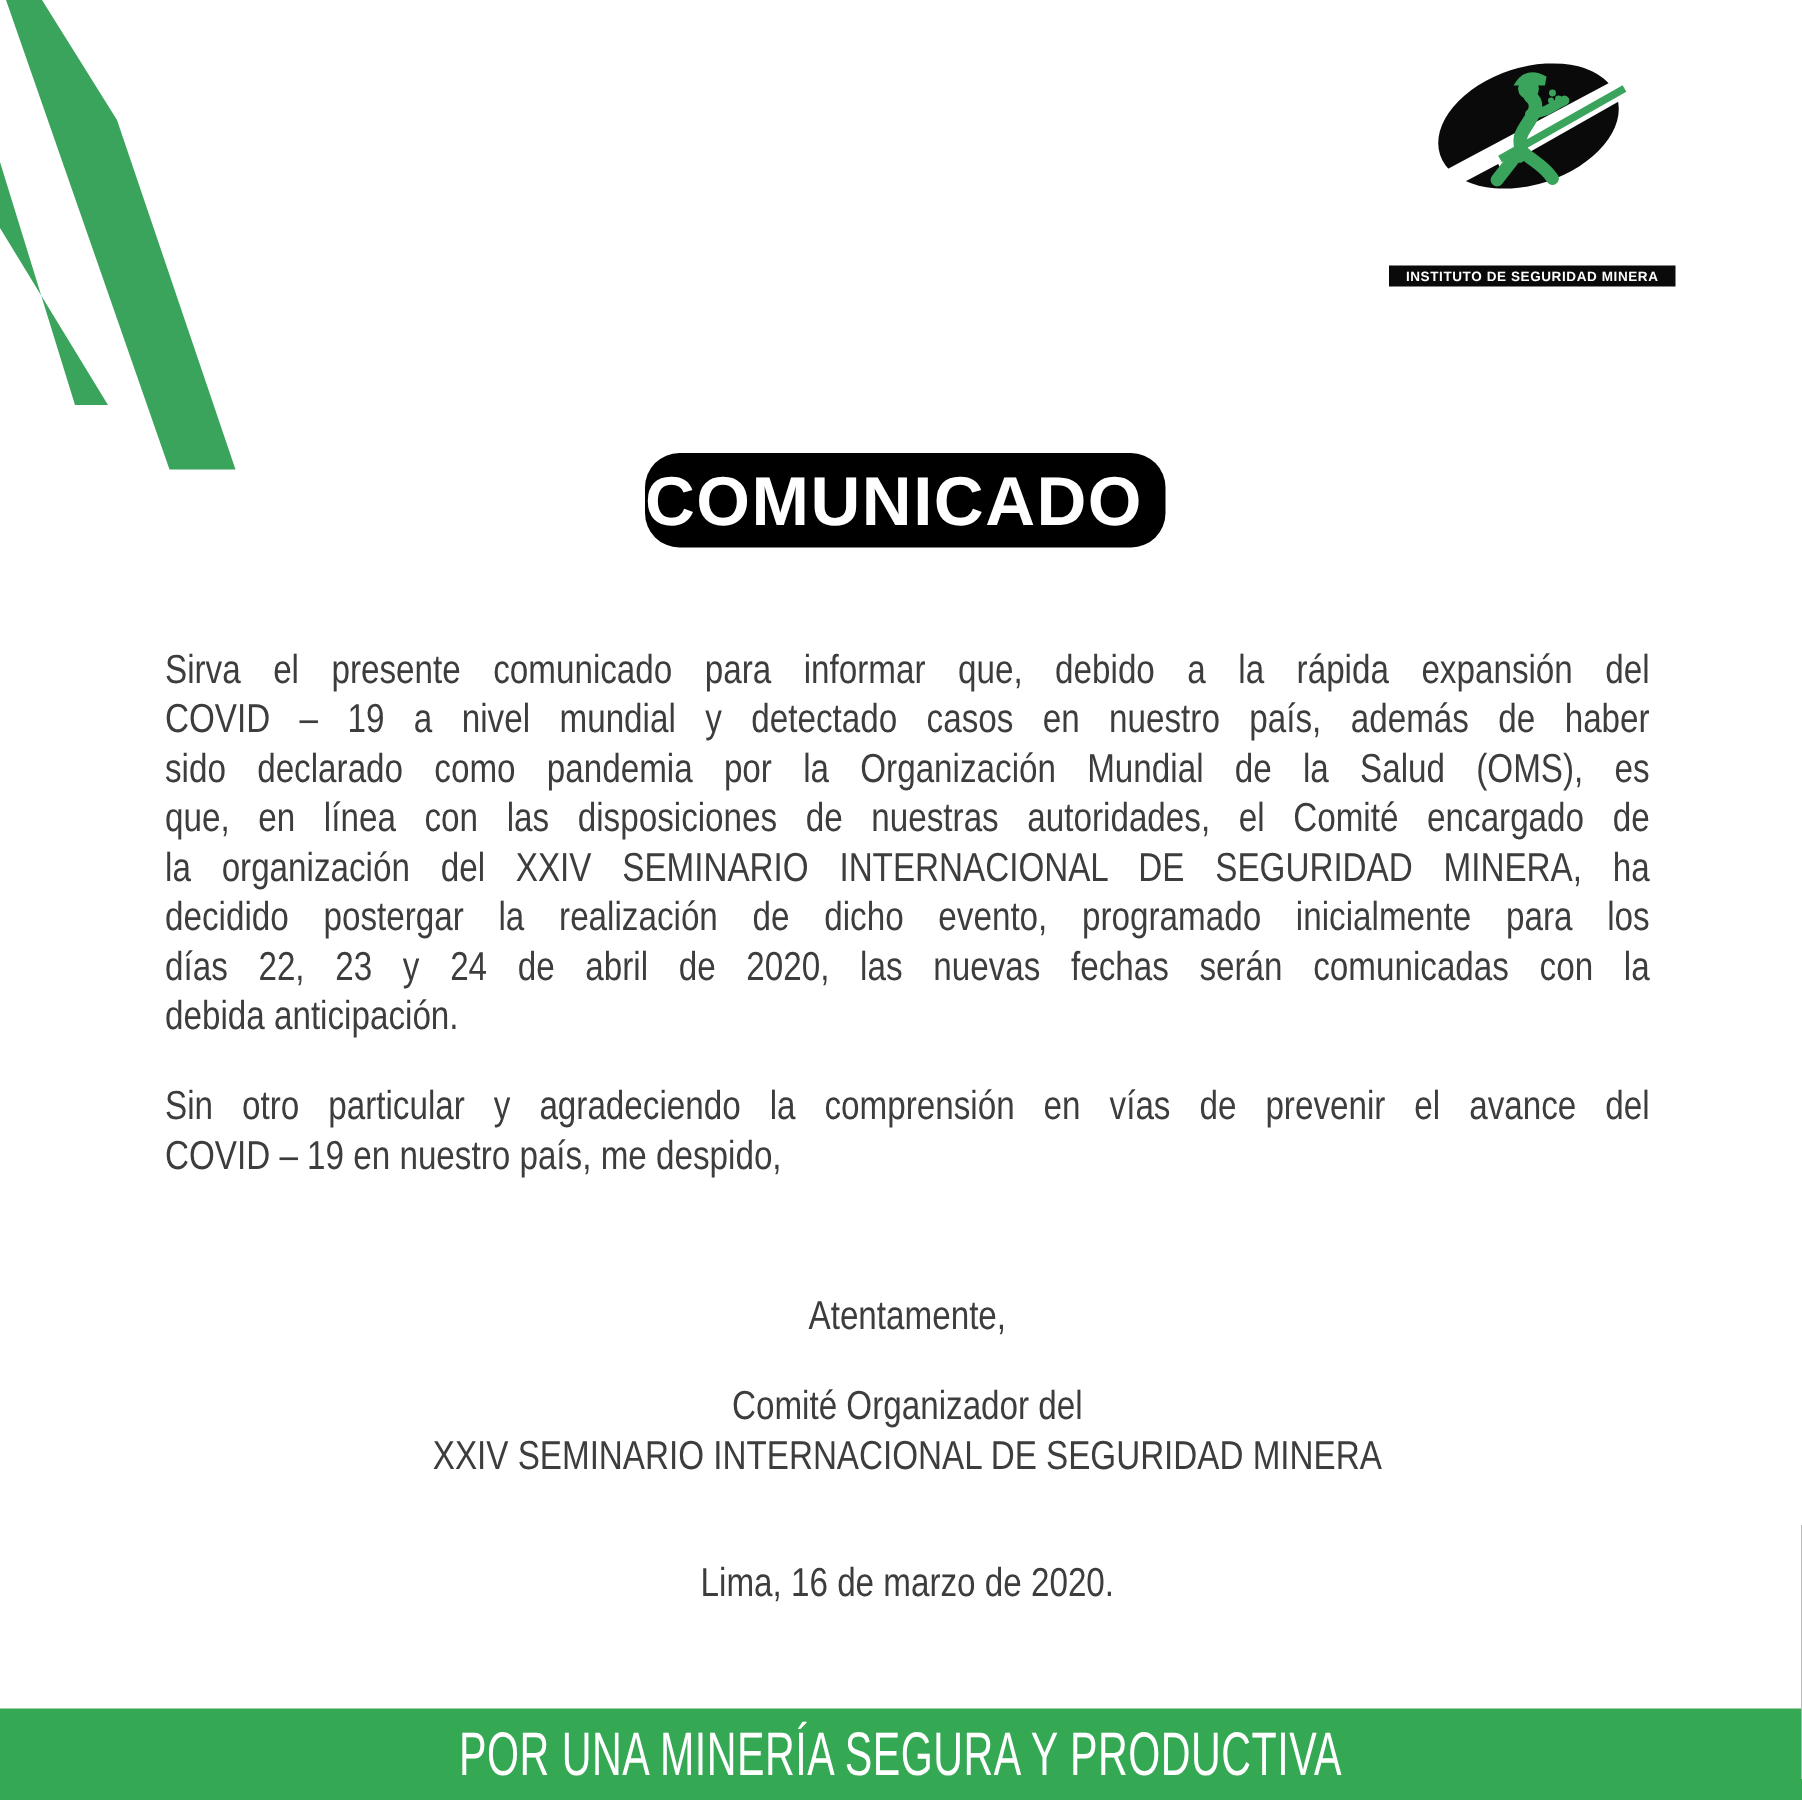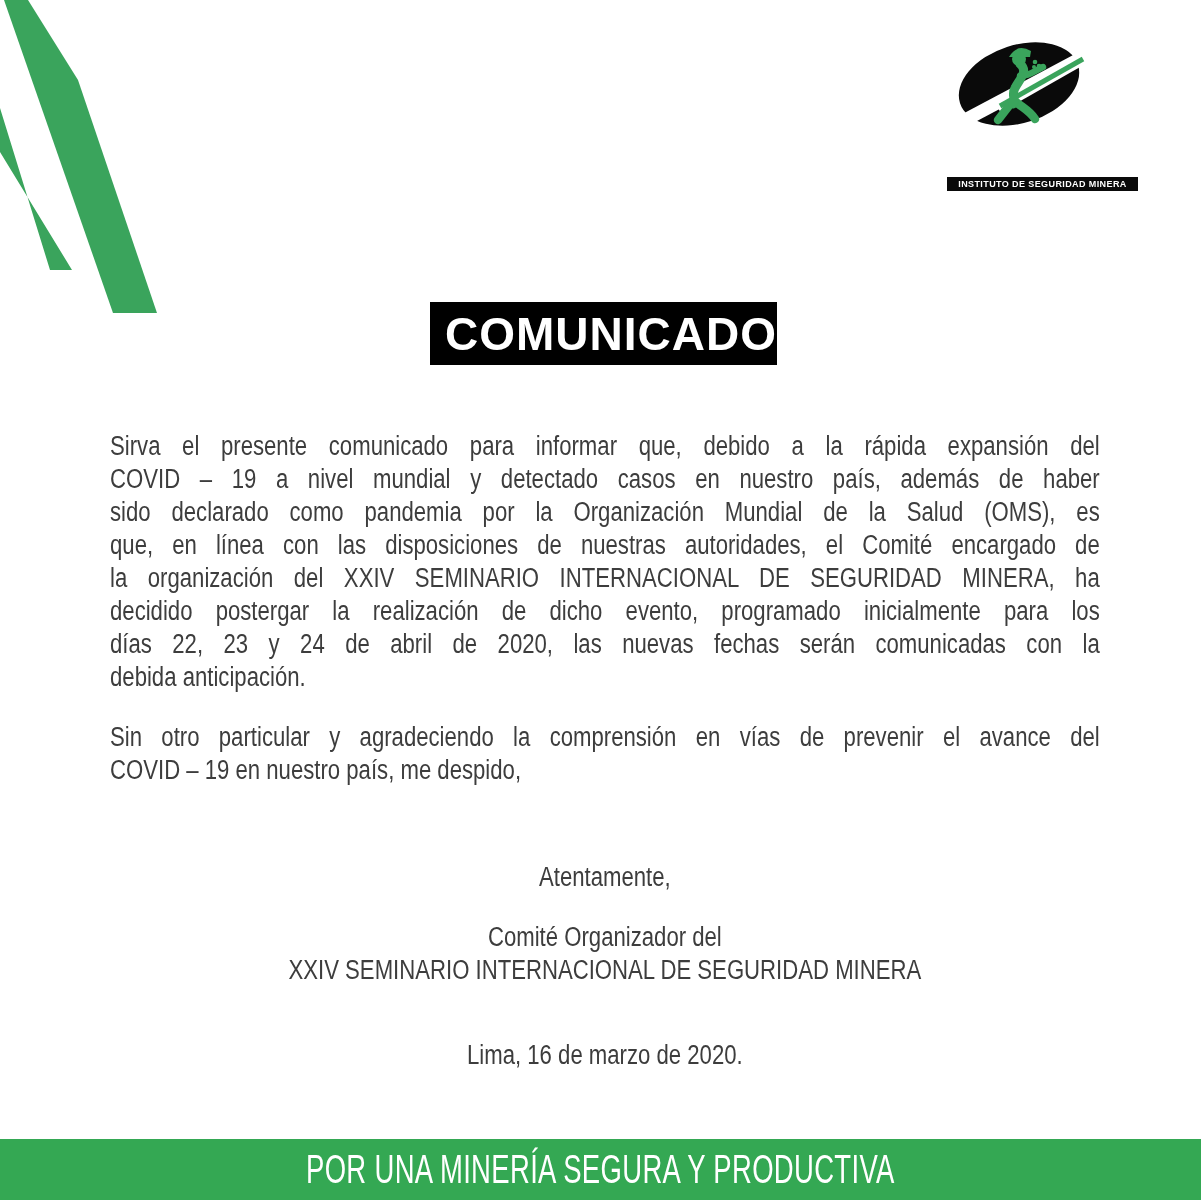--- a/index.html
+++ b/index.html
@@ -30,27 +30,26 @@
     -webkit-text-stroke:2.5px var(--green);
     letter-spacing:4px;
   }
   .isem-bar{
     position:absolute;left:926px;top:177px;width:191px;height:14px;
     background:var(--logo-black);
     color:#ffffff;
     font-size:9px;font-weight:bold;letter-spacing:0.4px;
     line-height:14px;text-align:center;
     white-space:nowrap;
-    margin-left:21px;
   }
   
   .banner{
     position:absolute;left:430px;top:302px;width:347px;height:63px;
     background:var(--banner-bg);
-    display:flex;align-items:center;justify-content:flex-end;
+    display:flex;align-items:center;justify-content:flex-start;border-radius:23px;
   }
   .banner span{
     color:#ffffff;font-weight:bold;font-size:46px;letter-spacing:1px;
   }
   
   .doc{
     position:absolute;left:110px;top:430px;width:1207px;
     transform:scaleX(0.82);transform-origin:0 0;
     color:var(--ink);
     font-size:27px;line-height:33px;

